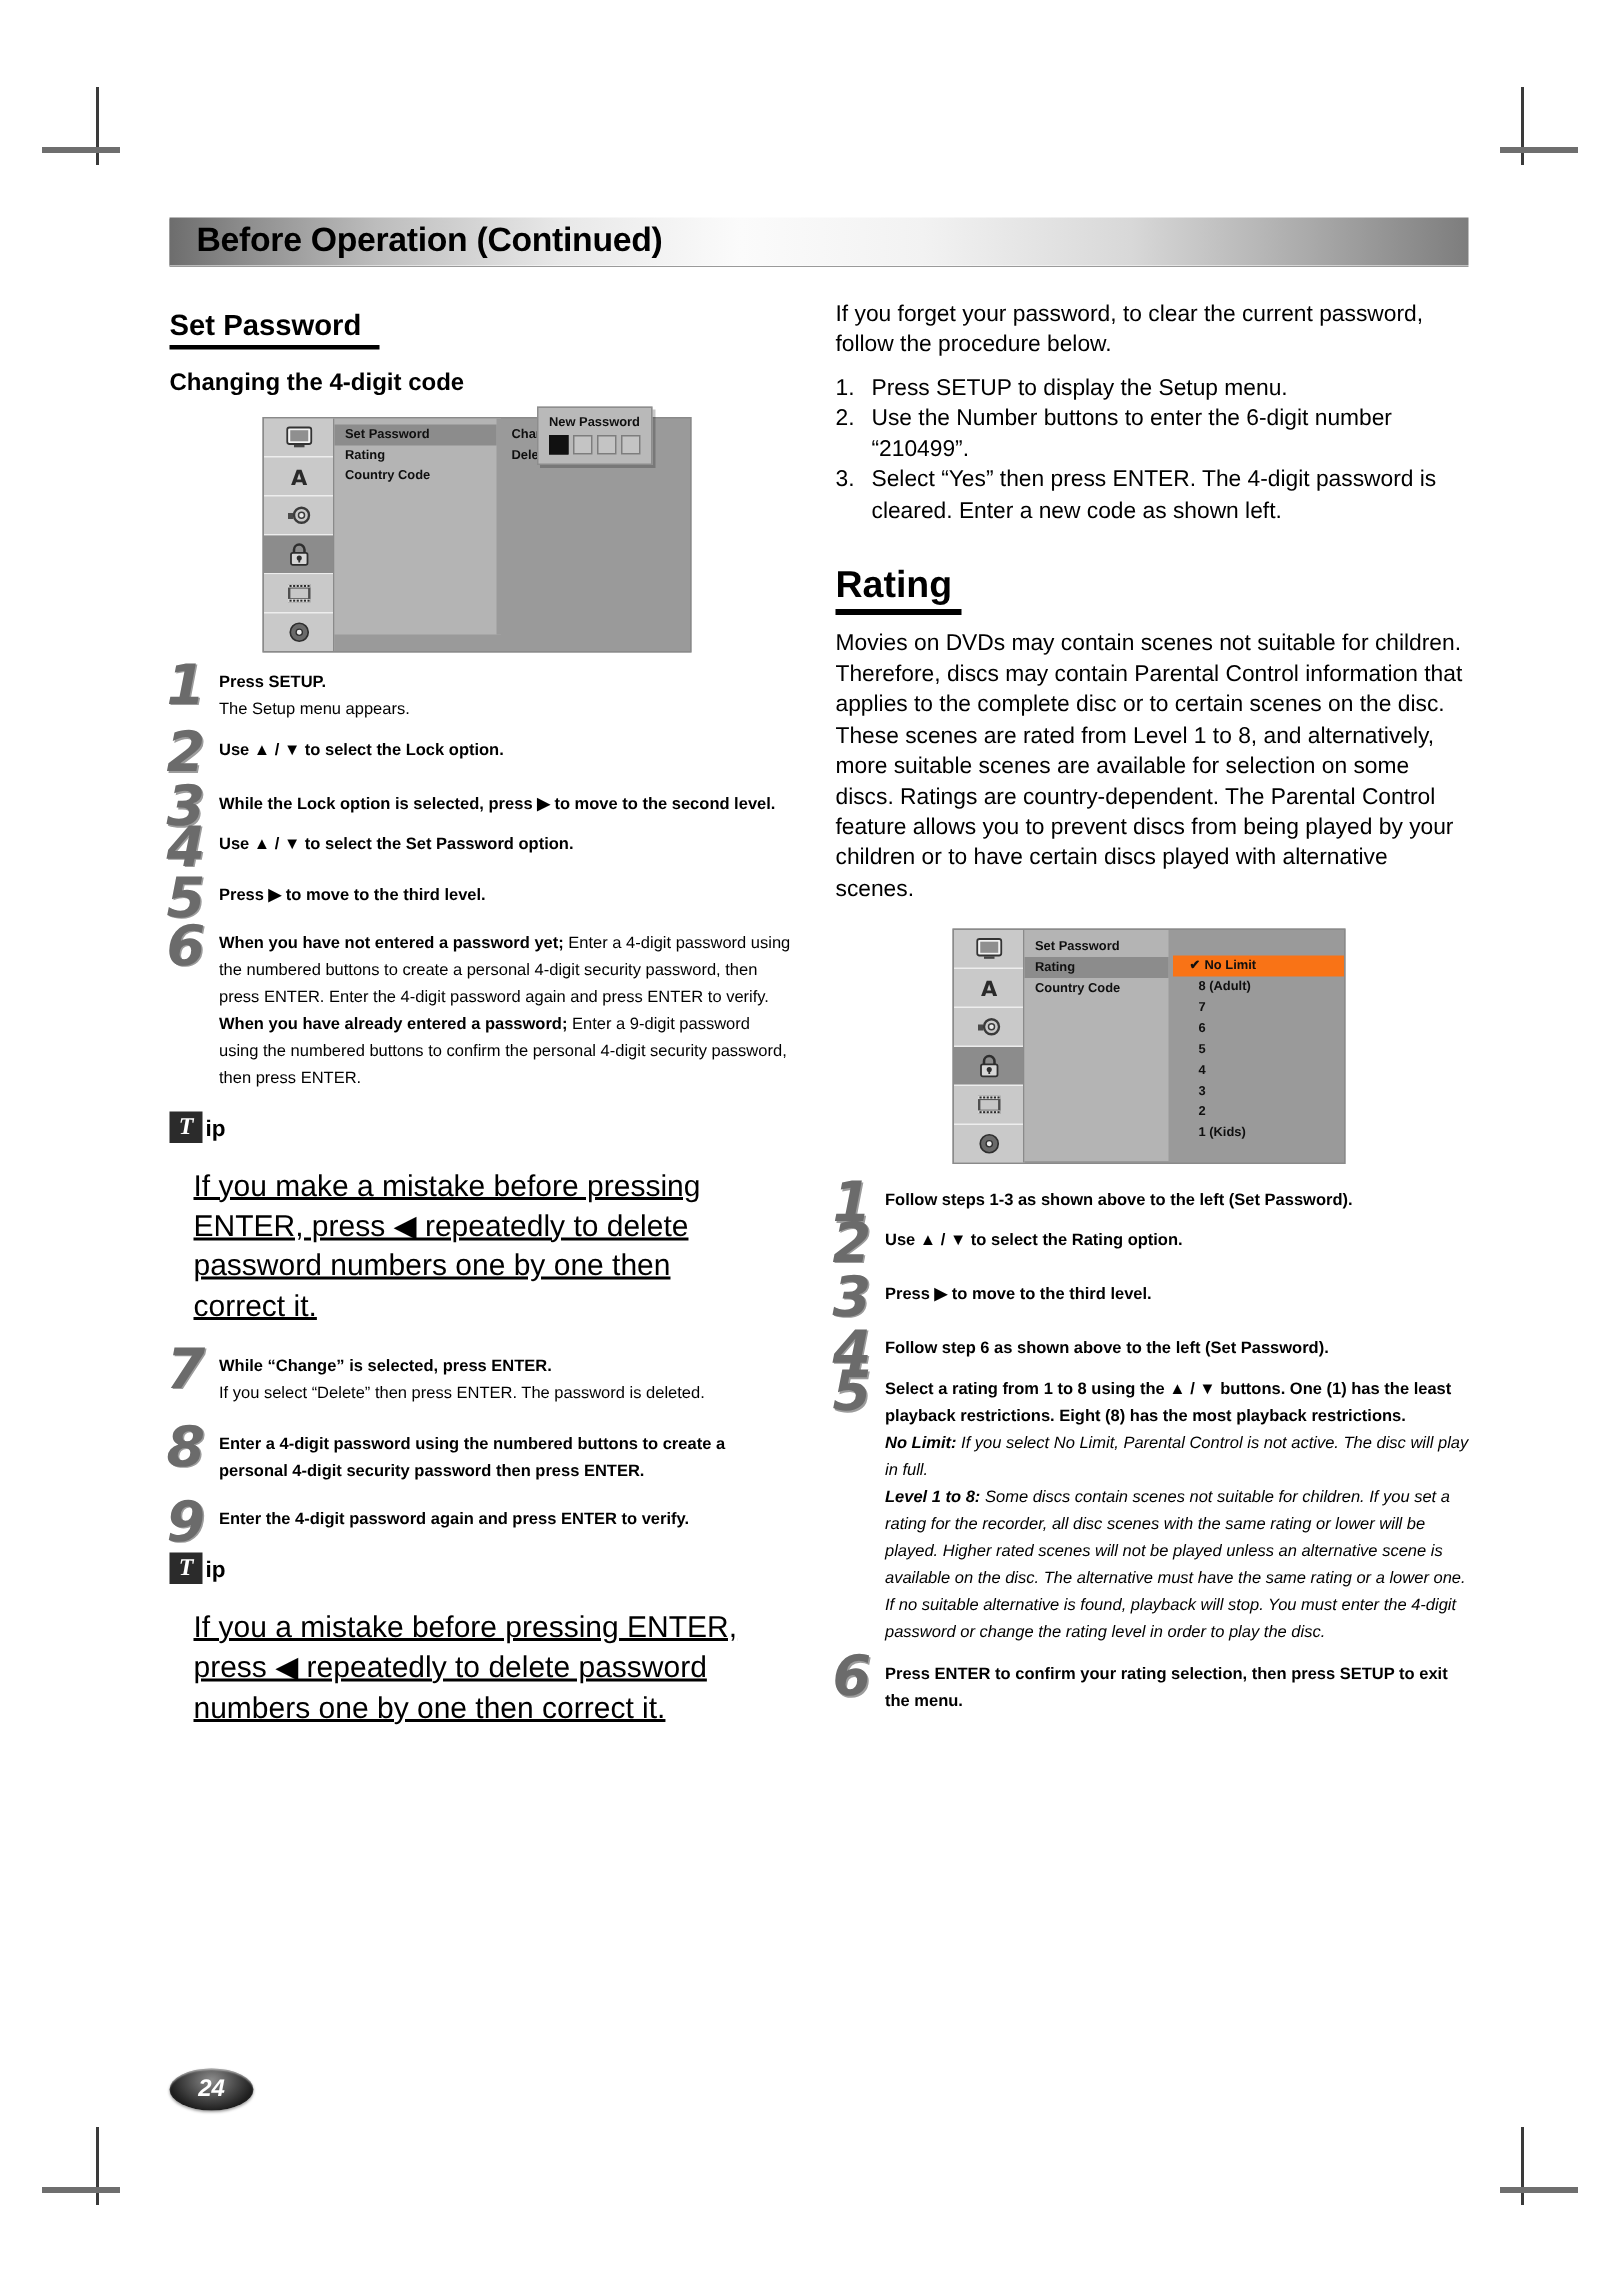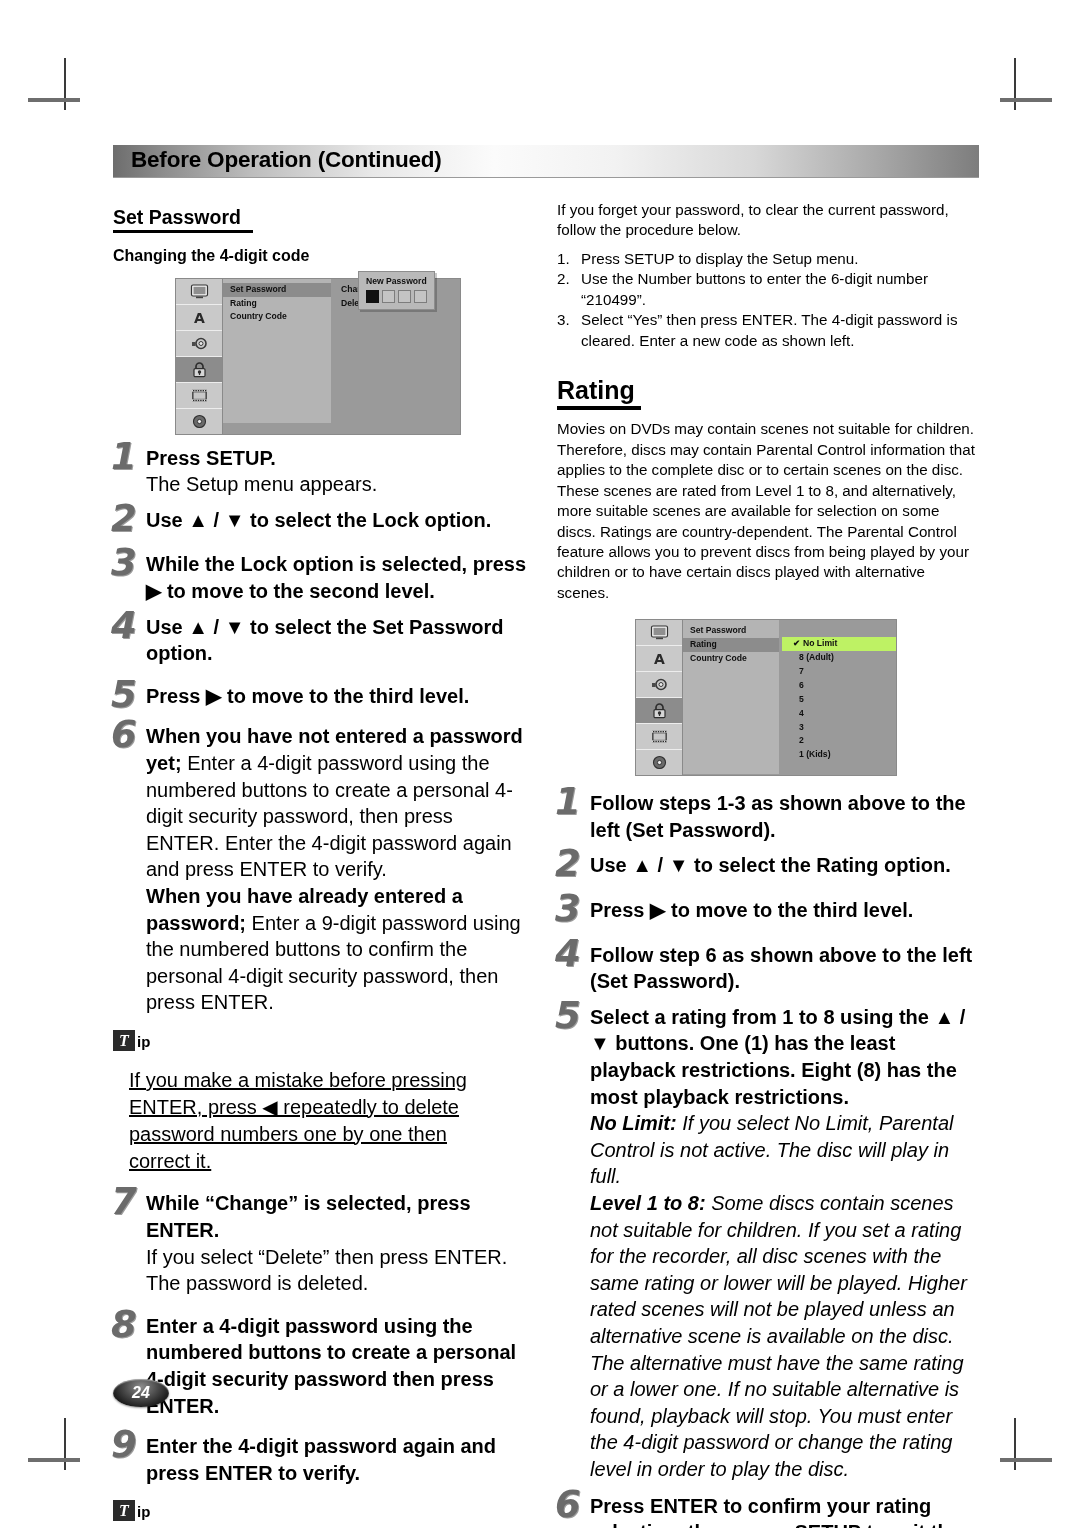--- a/index.html
+++ b/index.html
@@ -158,21 +158,21 @@
     font-family: "DejaVu Sans", sans-serif;
     font-size: 37px;
     font-weight: bold;
     font-style: italic;
     color: #6b6b6b;
     line-height: 1;
     letter-spacing: -1px;
     text-shadow: 1px 1px 0 #9c9c9c;
   }
   .step .t {
-    font-size: 20px;
+    font-size: 11px;
     line-height: 1.33;
   }
   .step .t b { font-weight: bold; }
   .step .t .it { font-style: italic; }
   .step .t .bit { font-style: italic; font-weight: bold; }
 
   
   .tip {
     margin-top: 14px;
   }
@@ -249,21 +249,21 @@
   .osd-row.sel { background: #8c8c8c; }
   .osd-right {
     flex: 1;
     padding: 4px 0 0 0;
     position: relative;
   }
   .osd-row2 {
     padding: 2px 0 2px 7px;
     line-height: 1.15;
   }
-  .osd-row2.sel { background: #bef264; padding-left: 11px; }
+  .osd-row2.sel { background: #f97316; padding-left: 11px; }
   .osd-check {
     display: inline-block;
     width: 10px;
   }
 
   .popup {
     position: absolute;
     background: #b9b9b9;
     border: 1px solid #8d8d8d;
     box-shadow: 2px 2px 0 rgba(0,0,0,0.22);

